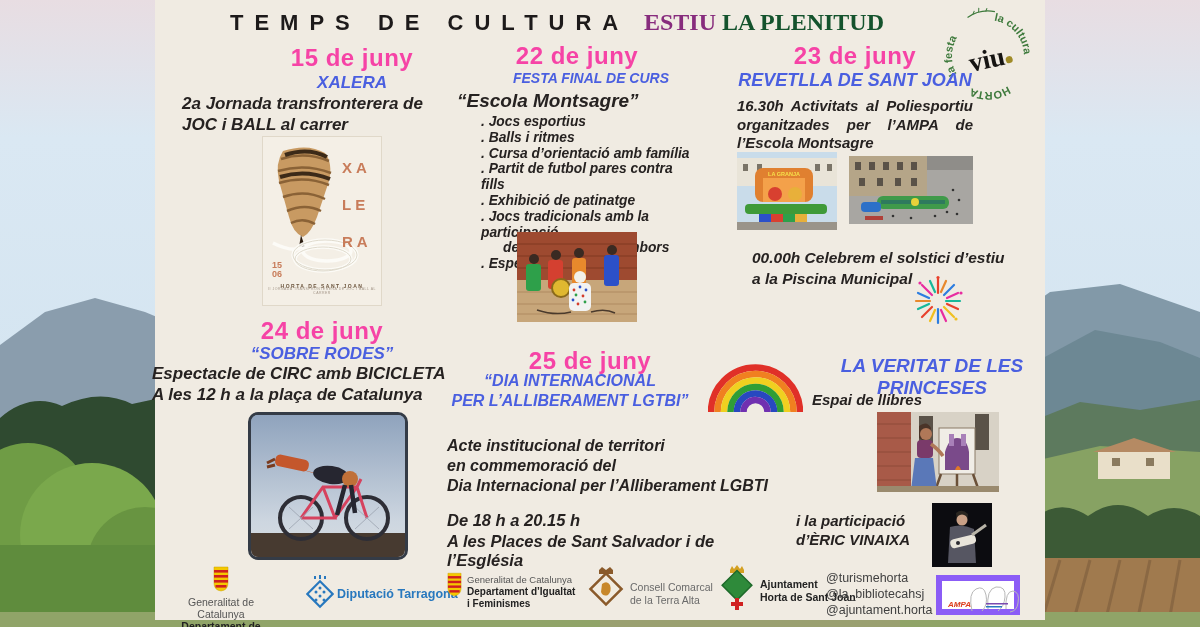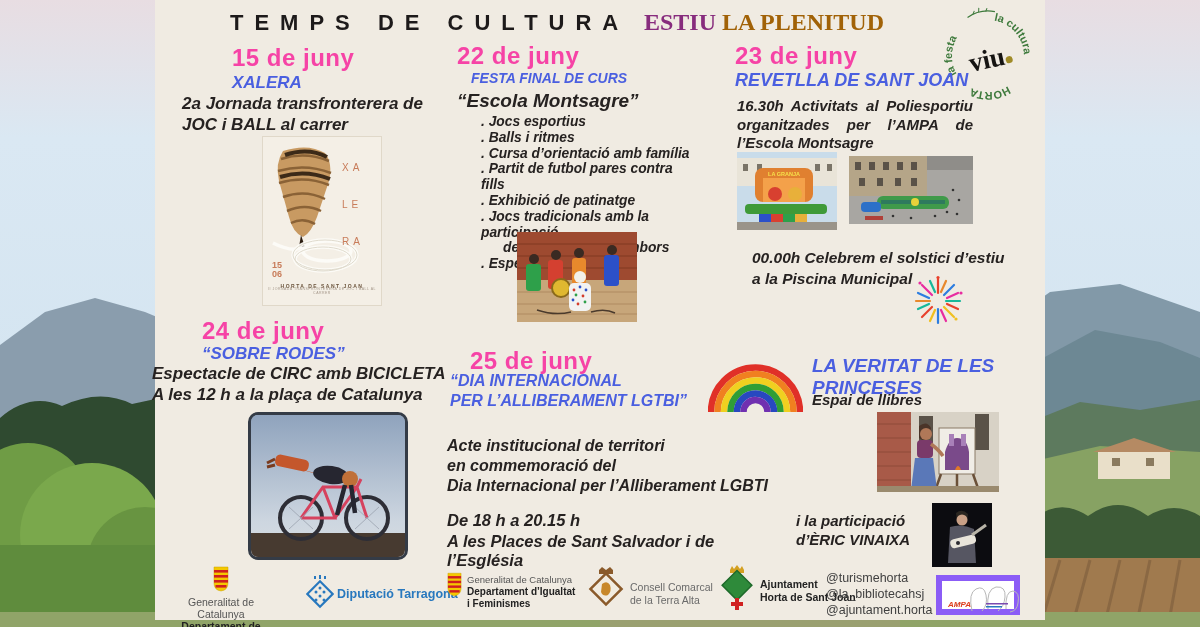--- a/index.html
+++ b/index.html
@@ -1,36 +1,36 @@
 <!DOCTYPE html>
 <html><head>
 <meta charset="utf-8">
 <style>
   *{margin:0;padding:0;box-sizing:border-box}
   body{font-family:"Liberation Sans",sans-serif;background:#888}
   #canvas{position:relative;width:1200px;height:627px;overflow:hidden;background:#cfe2ef}
   .abs{position:absolute}
   #bg{position:absolute;left:0;top:0;width:1200px;height:627px}
   .panel{left:155px;top:0;width:890px;height:620px;background:#f0ebe2}
-  .date{color:#f643a6;font-weight:bold;font-size:24px;text-align:left;letter-spacing:.5px}
-  .etitle{color:#4a5fe0;font-weight:bold;font-style:italic;}
+  .date{color:#f643a6;font-weight:bold;font-size:24px;text-align:center;letter-spacing:.5px}
+  .etitle{color:#4a5fe0;font-weight:bold;font-style:italic;text-align:center}
   .btext{color:#262221;font-weight:bold;font-style:italic}
   .center{text-align:left}
   .maintitle{font-weight:bold;font-size:22px;letter-spacing:11px;color:#1d1a1a;white-space:nowrap}
   .serifT{font-family:"Liberation Serif",serif;font-weight:bold;font-size:24px;white-space:nowrap}
   .estiu{color:#872c7d}
-  .plenitud{color:#a16207}
+  .plenitud{color:#14532d}
   .list{color:#262221;font-weight:bold;font-style:italic;font-size:13.8px;line-height:15.8px}
   .list .ind{padding-left:22px}
   .handles{color:#404040;font-size:12.5px;line-height:16px}
   .imgbox{overflow:hidden}
   .footsmall{font-size:10.5px;color:#555;line-height:12px}
   .footbold{font-weight:bold;color:#222}
   .poster{background:#f4efe6;border:1px solid #e0d8c9;position:relative}
-  .posterletters{position:absolute;left:79px;top:12px;color:#c87c5a;font-weight:normal;font-size:10px;letter-spacing:4px;line-height:37px;text-align:left}
+  .posterletters{position:absolute;left:79px;top:12px;color:#c87c5a;font-weight:bold;font-size:15px;letter-spacing:4px;line-height:37px;text-align:left}
   .posterdate{position:absolute;left:9px;bottom:26px;color:#c87c5a;font-weight:bold;font-size:9px;line-height:9px}
   .posterplace{position:absolute;left:0;bottom:16px;width:100%;text-align:center;font-size:5px;font-weight:bold;letter-spacing:1.5px;color:#6b543c}
   .postersub{position:absolute;left:0;bottom:10px;width:100%;text-align:center;font-size:3.5px;letter-spacing:.5px;color:#a5988a}
 </style>
 </head>
 <body>
 
 <div id="canvas">
 
   <svg id="bg" viewBox="0 0 1200 627" preserveAspectRatio="none" aria-hidden="true">

